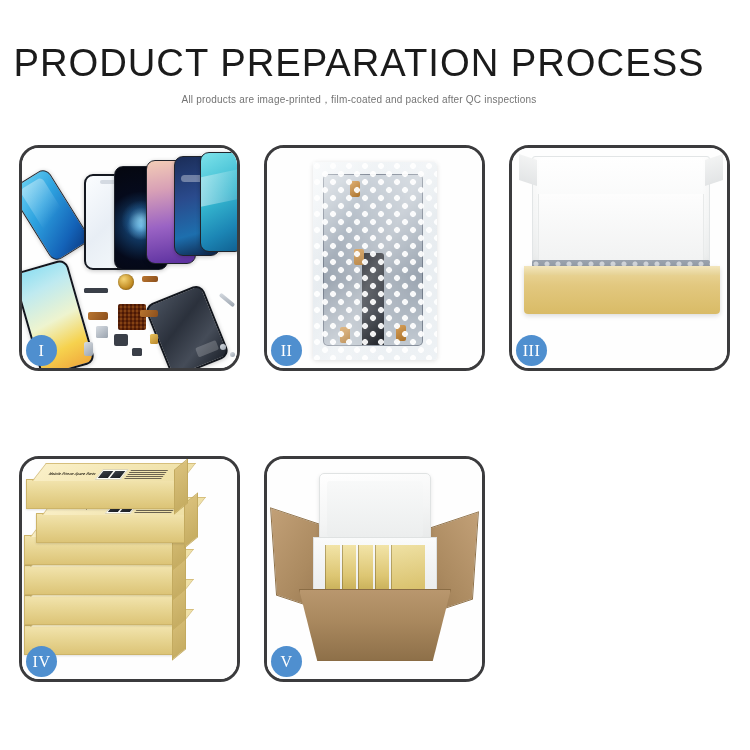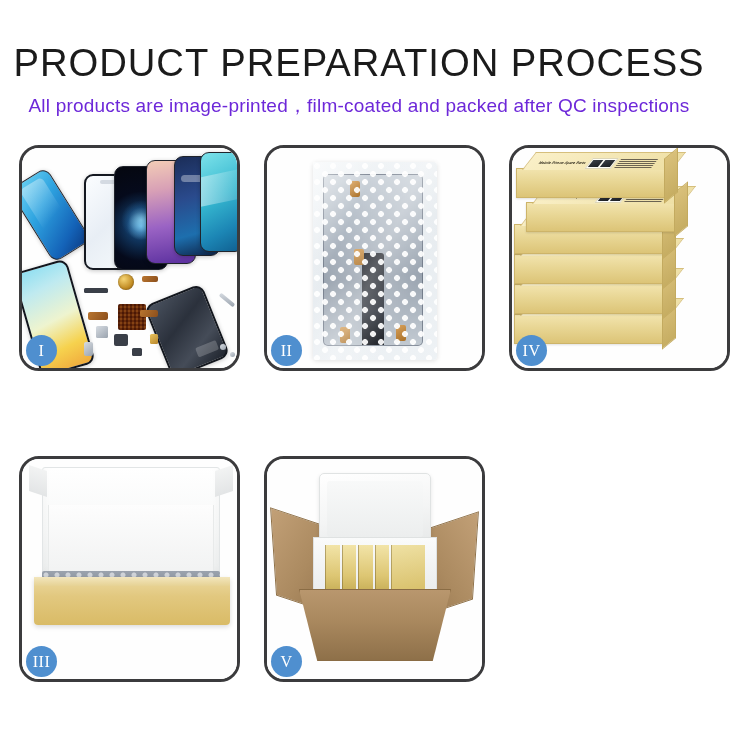--- a/index.html
+++ b/index.html
@@ -12,21 +12,21 @@
   #page { position: relative; width: 718px; height: 750px; background: #fff; }
 
   
   .header { padding-top: 41px; text-align: center; }
   .title {
     font-size: 39px; letter-spacing: 1.0px; color: #1b1b1b;
     font-weight: 500; line-height: 44px; white-space: nowrap;
     transform: scaleX(0.98); transform-origin: center;
   }
   .subtitle {
-    margin-top: 8px; font-size: 19px; color: #6d28d9;
+    margin-top: 8px; font-size: 10px; color: #737373;
     letter-spacing: .2px; white-space: nowrap; font-weight: 400;
   }
 
   
   .grid {
     position: absolute; left: 19px; top: 145px;
     width: 712px; height: 536px;
     display: grid;
     grid-template-columns: repeat(3, 221px);
     grid-template-rows: repeat(2, 226px);
@@ -388,90 +388,90 @@
           </div>
           <div class="bw-bubbles"></div>
           <div class="bw-sheen"></div>
         </div>
       </div>
       <div class="badge">II</div>
     </div>
 
     <div class="card">
       <div class="scene">
-        <div class="stack">
-
-          <div class="sbox" style="left:0px; top:150px;">
-            <div class="face-top"></div>
-            <div class="face-side"></div>
-          </div>
-          <div class="sbox" style="left:0px; top:120px;">
-            <div class="face-top"></div>
-            <div class="face-side"></div>
-          </div>
-          <div class="sbox" style="left:0px; top:90px;">
-            <div class="face-top"></div>
-            <div class="face-side"></div>
-          </div>
-          <div class="sbox" style="left:0px; top:60px;">
-            <div class="face-top"></div>
-            <div class="face-side"></div>
-          </div>
-
-          <div class="sbox" style="left:12px; top:38px;">
-            <div class="face-top"></div>
-            <div class="face-side"></div>
-            <div class="label">
-              <span class="label-txt">Mobile Phone Spare Parts</span>
-              <span class="label-img">
-                  <i></i>
-                  <i></i>
-                </span>
-              <span class="label-lines">
-                  <i></i>
-                  <i></i>
-                  <i></i>
-                  <i></i>
-                  <i></i>
-                </span>
-            </div>
-          </div>
-
-          <div class="sbox" style="left:2px; top:4px;">
-            <div class="face-top"></div>
-            <div class="face-side"></div>
-            <div class="label">
-              <span class="label-txt">Mobile Phone Spare Parts</span>
-              <span class="label-img">
-                  <i></i>
-                  <i></i>
-                </span>
-              <span class="label-lines">
-                  <i></i>
-                  <i></i>
-                  <i></i>
-                  <i></i>
-                  <i></i>
-                </span>
-            </div>
-          </div>
-
-        </div>
-      </div>
-      <div class="badge">IV</div>
-    </div>
-
-    <div class="card">
-      <div class="scene">
         <div class="b3-lid"></div>
         <div class="b3-innerwall"></div>
         <div class="b3-fill"></div>
         <div class="b3-tray"></div>
       </div>
       <div class="badge">III</div>
+    </div>
+
+    <div class="card">
+      <div class="scene">
+        <div class="stack">
+
+          <div class="sbox" style="left:0px; top:150px;">
+            <div class="face-top"></div>
+            <div class="face-side"></div>
+          </div>
+          <div class="sbox" style="left:0px; top:120px;">
+            <div class="face-top"></div>
+            <div class="face-side"></div>
+          </div>
+          <div class="sbox" style="left:0px; top:90px;">
+            <div class="face-top"></div>
+            <div class="face-side"></div>
+          </div>
+          <div class="sbox" style="left:0px; top:60px;">
+            <div class="face-top"></div>
+            <div class="face-side"></div>
+          </div>
+
+          <div class="sbox" style="left:12px; top:38px;">
+            <div class="face-top"></div>
+            <div class="face-side"></div>
+            <div class="label">
+              <span class="label-txt">Mobile Phone Spare Parts</span>
+              <span class="label-img">
+                  <i></i>
+                  <i></i>
+                </span>
+              <span class="label-lines">
+                  <i></i>
+                  <i></i>
+                  <i></i>
+                  <i></i>
+                  <i></i>
+                </span>
+            </div>
+          </div>
+
+          <div class="sbox" style="left:2px; top:4px;">
+            <div class="face-top"></div>
+            <div class="face-side"></div>
+            <div class="label">
+              <span class="label-txt">Mobile Phone Spare Parts</span>
+              <span class="label-img">
+                  <i></i>
+                  <i></i>
+                </span>
+              <span class="label-lines">
+                  <i></i>
+                  <i></i>
+                  <i></i>
+                  <i></i>
+                  <i></i>
+                </span>
+            </div>
+          </div>
+
+        </div>
+      </div>
+      <div class="badge">IV</div>
     </div>
 
     <div class="card">
       <div class="scene">
         <div class="v-flapL"></div>
         <div class="v-flapR"></div>
         <div class="v-foamlid"></div>
         <div class="v-foambox"></div>
         <div class="v-contents">
           <span class="bar"></span>

